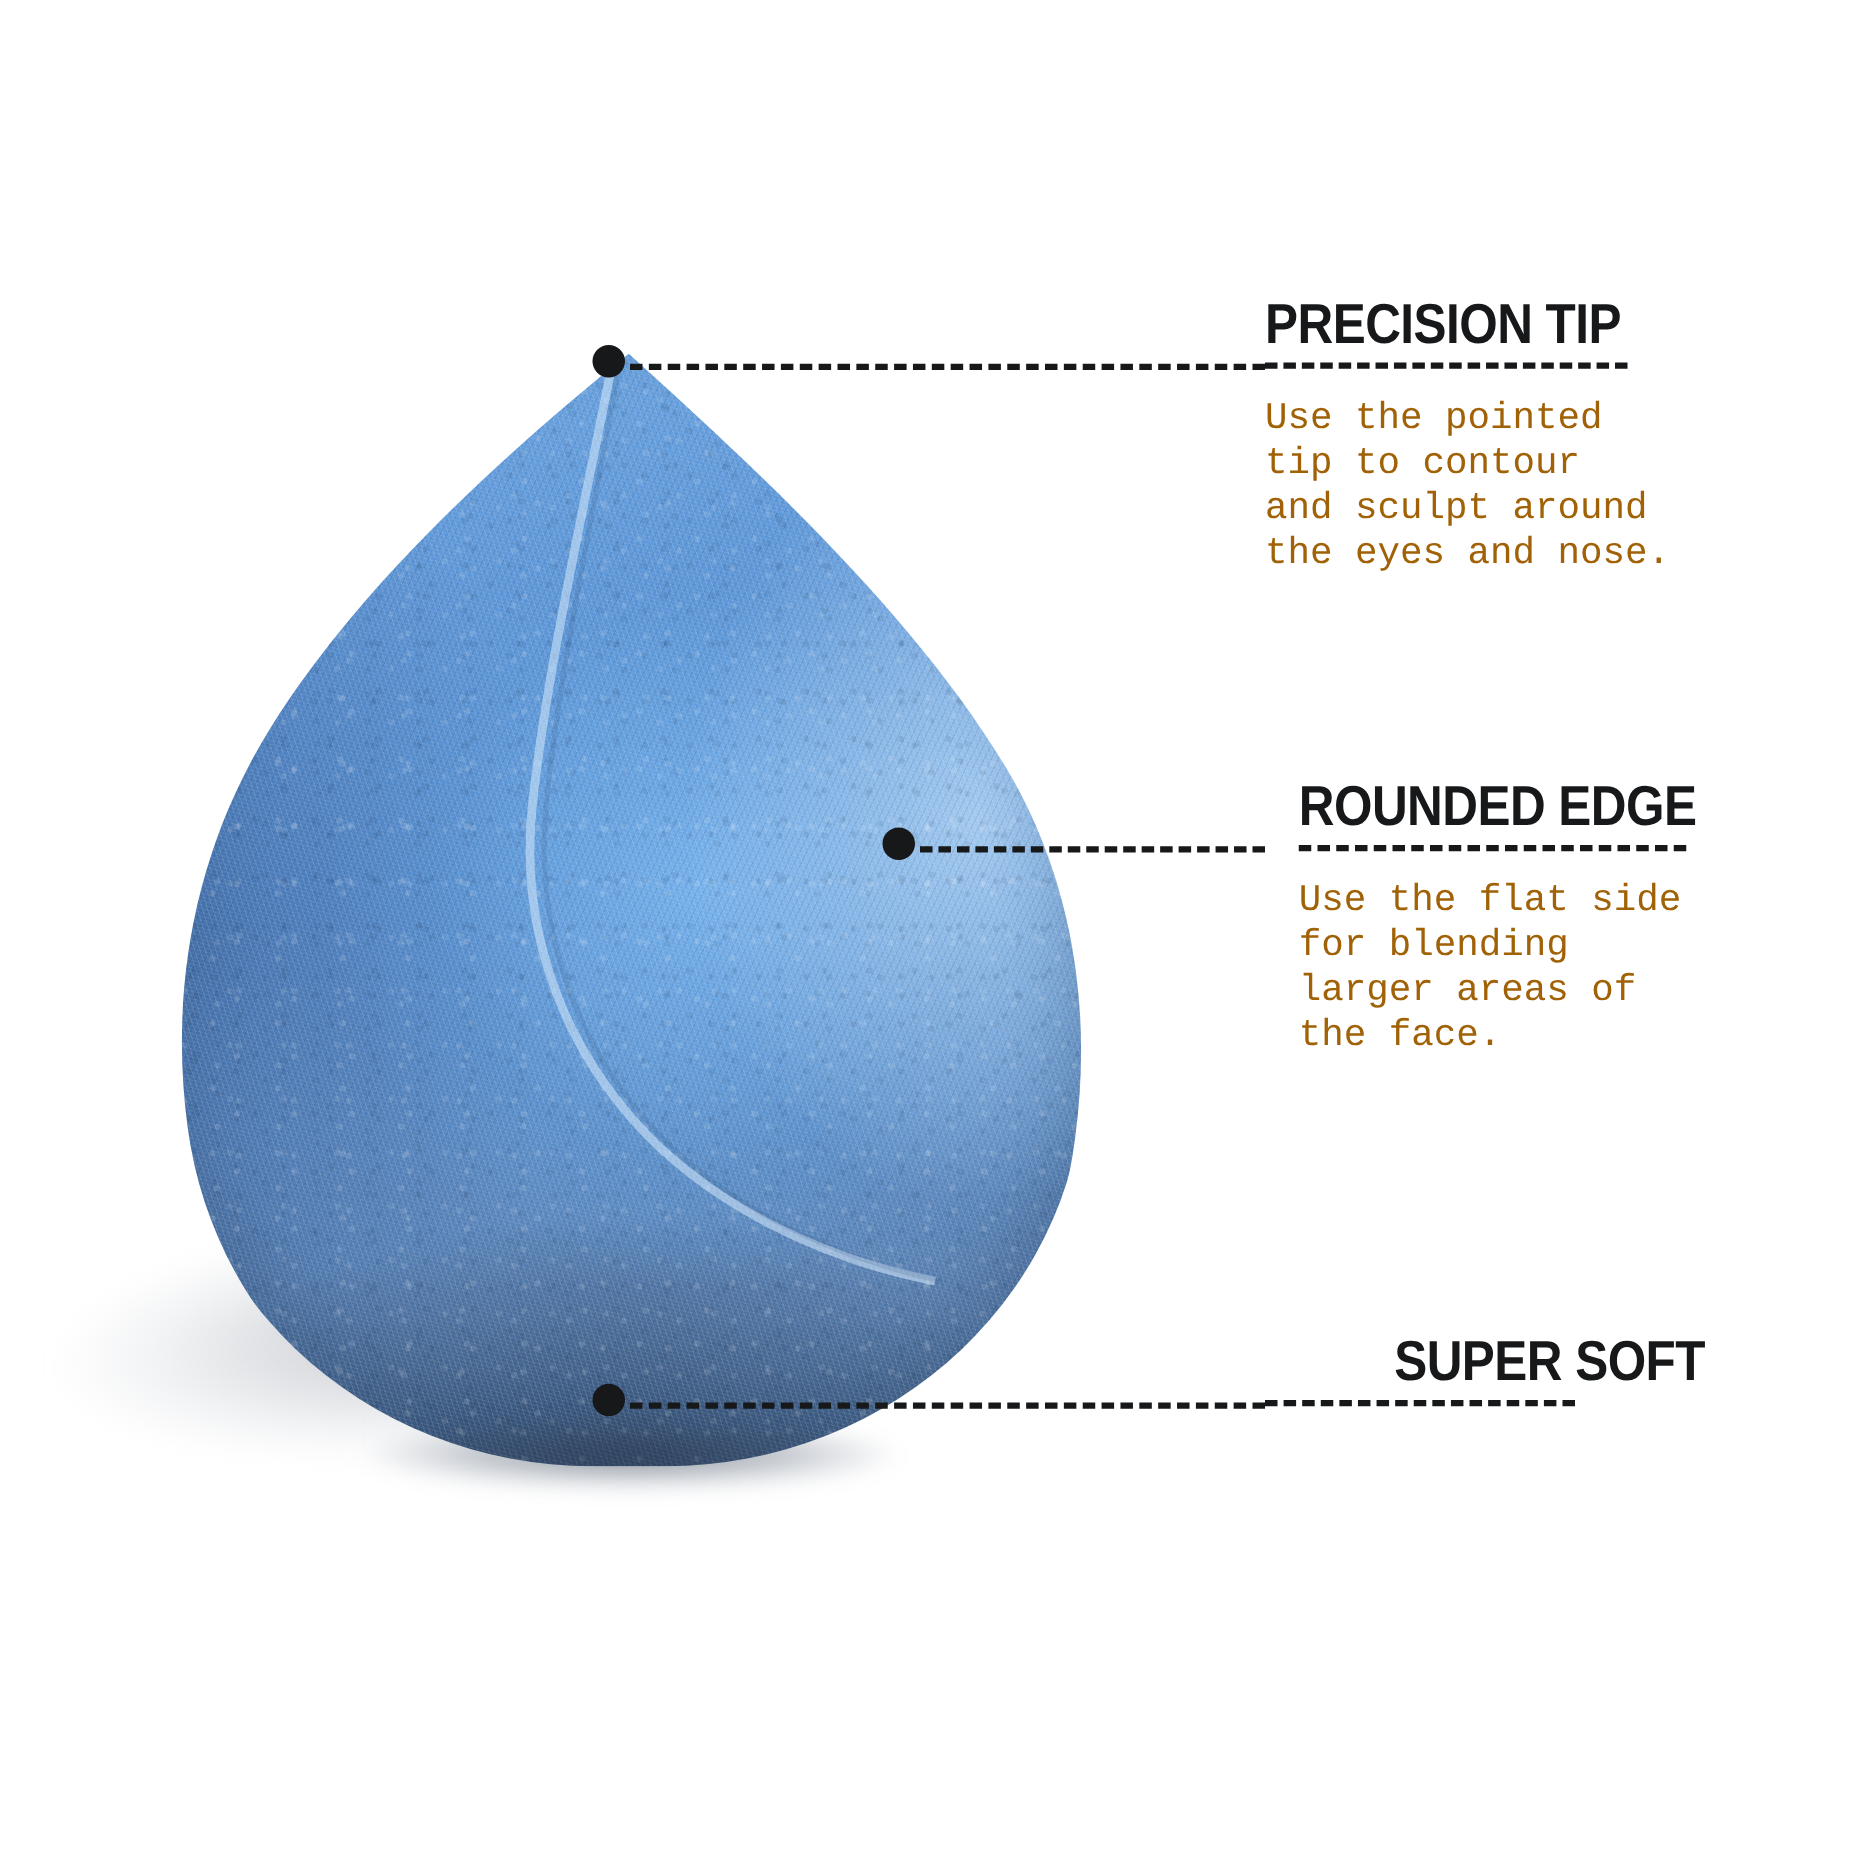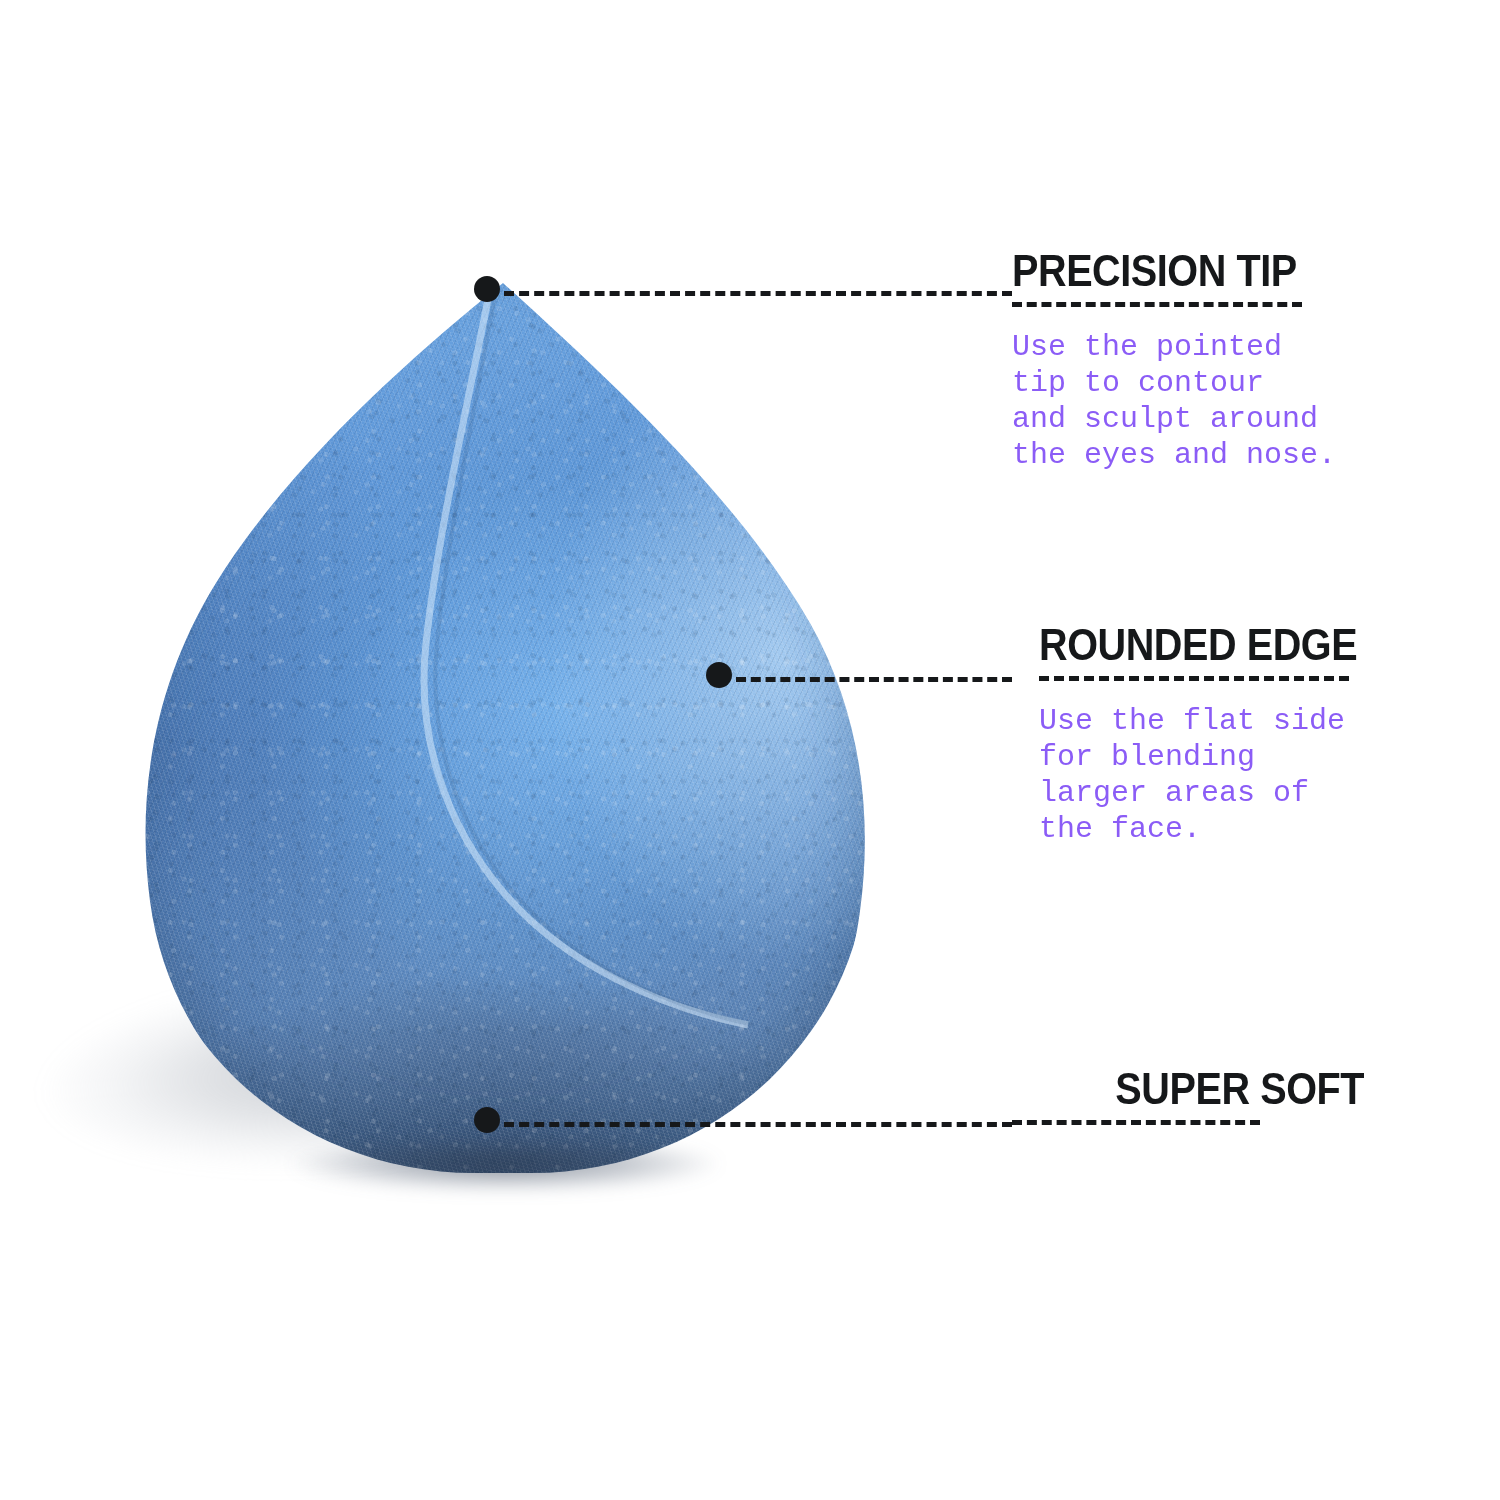--- a/index.html
+++ b/index.html
@@ -136,21 +136,21 @@
   }
   .callout-rule {
     height: 0;
     border-top: 5px dashed #16181a;
     margin-top: 9px;
   }
   .callout-body {
     font-family: "Liberation Mono", monospace;
     font-size: 30px;
     line-height: 36px;
-    color: #8b5cf6;
+    color: #a16207;
     margin-top: 22px;
     white-space: pre-line;
   }
 
   
   .leader {
     position: absolute;
     height: 0;
     border-top: 5px dashed #16181a;
   }
@@ -185,21 +185,21 @@
 
   <div class="dot" style="left:474px; top:276px;"></div>
   <div class="leader" style="left:504px; top:291px; width:508px;"></div>
 
   <div class="dot" style="left:706px; top:662px;"></div>
   <div class="leader" style="left:736px; top:677px; width:276px;"></div>
 
   <div class="dot" style="left:474px; top:1107px;"></div>
   <div class="leader" style="left:504px; top:1122px; width:508px;"></div>
 
-  <div class="callout" style="left:1012px; top:248px; width:400px;">
+  <div class="callout" style="left:1012px; top:236px; width:400px;">
     <div class="callout-title">PRECISION TIP</div>
     <div class="callout-rule" style="width:290px;"></div>
     <div class="callout-body">Use the pointed
 tip to contour
 and sculpt around
 the eyes and nose.</div>
   </div>
 
   <div class="callout" style="left:1012px; top:622px; width:400px;margin-left:27px;">
     <div class="callout-title">ROUNDED EDGE</div>

